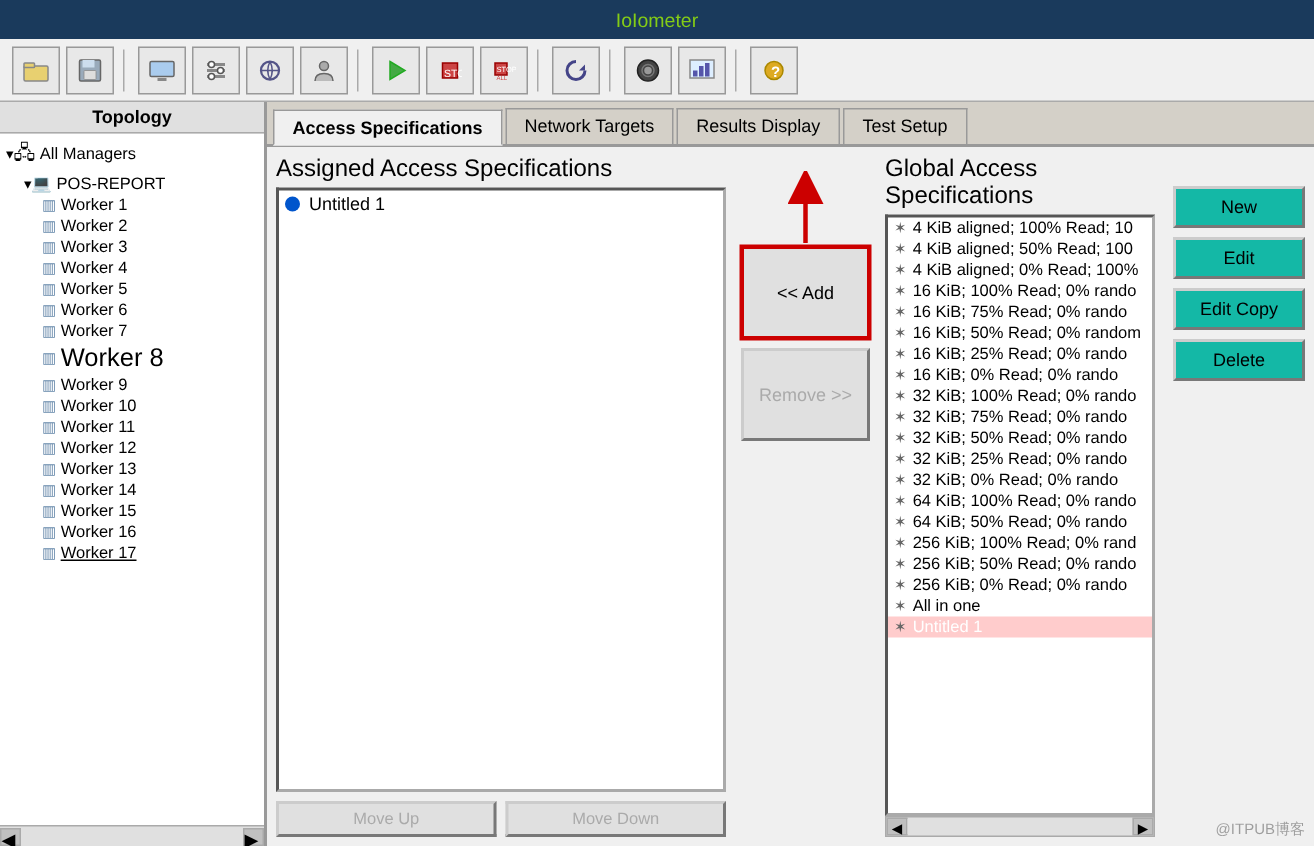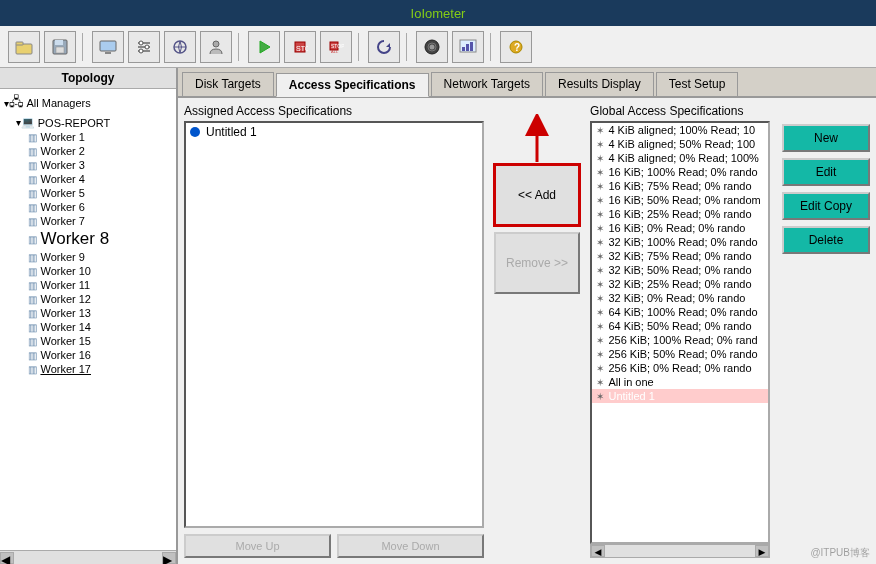--- a/index.html
+++ b/index.html
@@ -133,21 +133,21 @@
       background: #f0f0f0;
     }
 
     
     #assigned-panel {
       display: flex;
       flex-direction: column;
       width: 300px;
     }
     .panel-title {
-      font-size: 12px;
+      font-size: 16px;
       margin-bottom: 3px;
       font-weight: normal;
     }
     #assigned-list {
       border: 2px inset #aaa;
       background: white;
       flex: 1;
       overflow-y: auto;
       min-height: 350px;
     }
@@ -471,21 +471,20 @@
     <div id="topology-scrollbar-h">
       <div style="width:14px;height:12px;background:#c0c0c0;border:1px solid #aaa;flex-shrink:0;cursor:pointer;">◀</div>
       <div style="flex:1;height:10px;background:#e0e0e0;"></div>
       <div style="width:14px;height:12px;background:#c0c0c0;border:1px solid #aaa;flex-shrink:0;cursor:pointer;">▶</div>
     </div>
   </div>
 
   <div id="right-panel">
     <div id="tabs">
 
-    <div class="tab">Disk Targets</div>
         <div class="tab active">Access Specifications</div>
         <div class="tab">Network Targets</div>
         <div class="tab">Results Display</div>
         <div class="tab">Test Setup</div>
       </div>
     <div id="content">
 
       <div id="assigned-panel">
         <div class="panel-title">Assigned Access Specifications</div>
         <div id="assigned-list">

